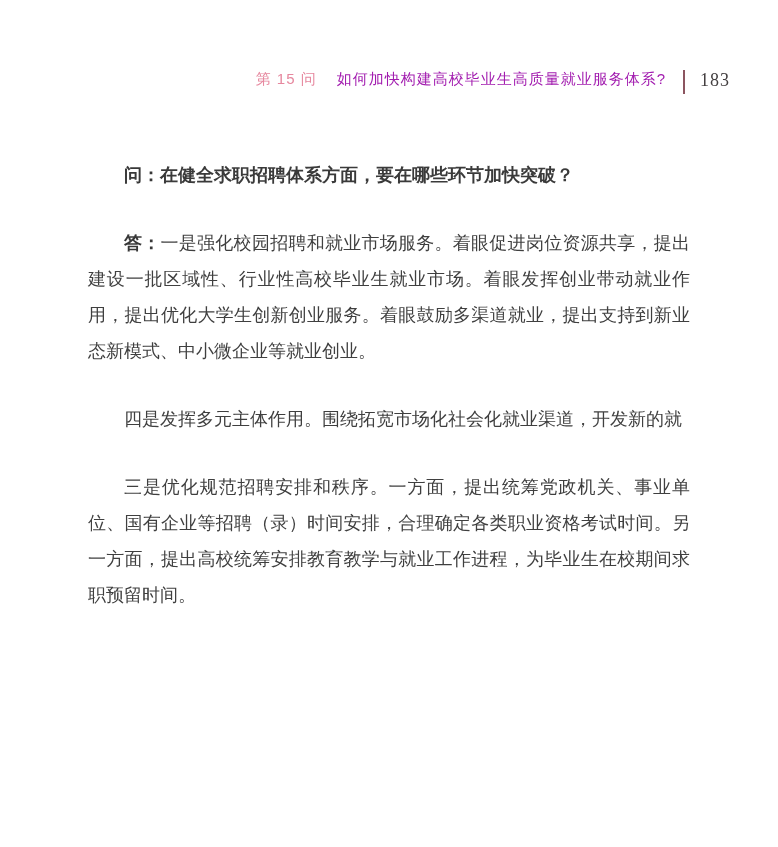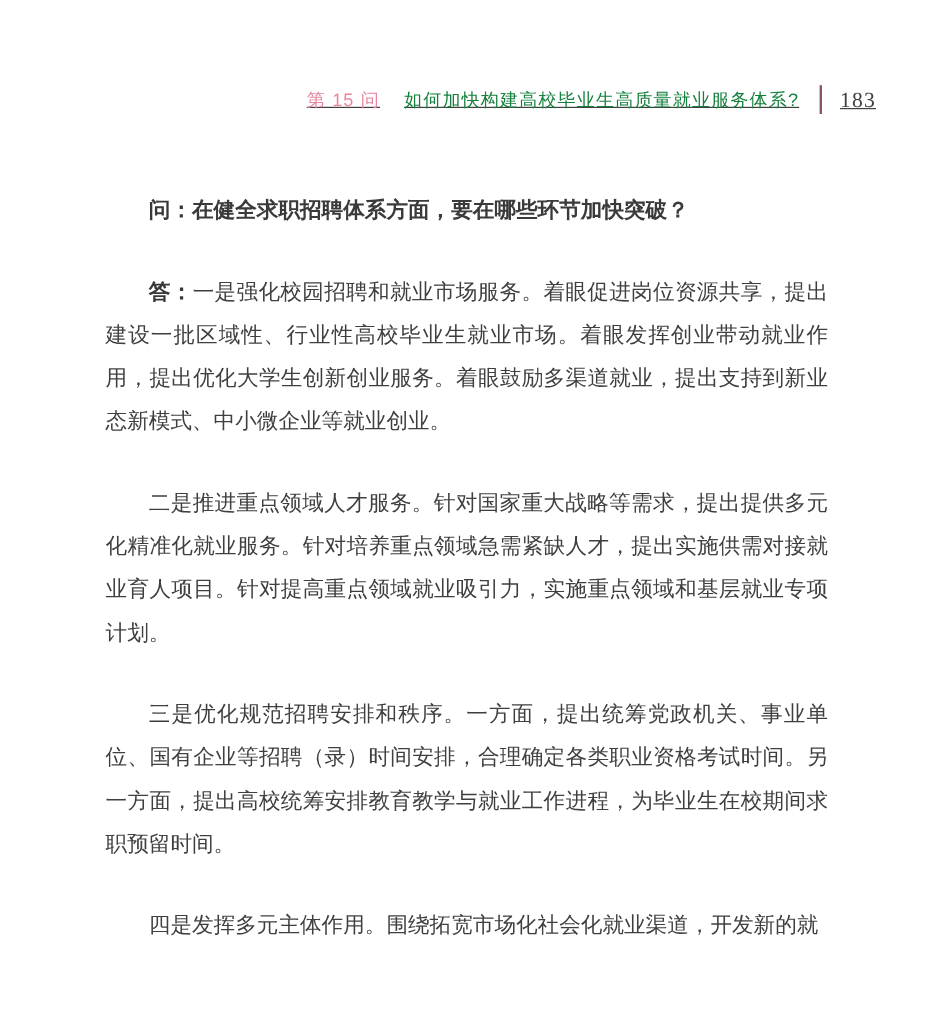--- a/index.html
+++ b/index.html
@@ -17,35 +17,33 @@
     font-family: "Liberation Serif", "DejaVu Serif", serif;
     color: #3f3f3f;
   }
   
   .running-header {
     position: absolute;
     top: 70px;
     right: 48px;
     height: 26px;
     display: flex;
-    align-items: center;
     font-family: "Liberation Sans", "DejaVu Sans", sans-serif;
     white-space: nowrap;
-    text-decoration: underline;
   }
   .section-label {
     font-size: 15px;
     letter-spacing: 1px;
     color: #e6879e;
     margin-right: 20px;
   }
   .header-title {
     font-size: 15px;
     letter-spacing: 1px;
-    color: #15803d;
+    color: #a21caf;
   }
   .header-divider {
     width: 2px;
     height: 24px;
     background: #8c5560;
     margin: 0 15px 0 17px;
   }
   .page-number {
     font-family: "Liberation Serif", "DejaVu Serif", serif;
     font-size: 18px;
@@ -88,18 +86,17 @@
   <div class="running-header">
     <span class="section-label">第 15 问</span>
     <span class="header-title">如何加快构建高校毕业生高质量就业服务体系?</span>
     <span class="header-divider"></span>
     <span class="page-number">183</span>
   </div>
 
   <div class="content">
       <p class="indent question"><span class="lead">问：</span>在健全求职招聘体系方面，要在哪些环节加快突破？</p>
       <p class="indent"><span class="lead">答：</span>一是强化校园招聘和就业市场服务。着眼促进岗位资源共享，提出建设一批区域性、行业性高校毕业生就业市场。着眼发挥创业带动就业作用，提出优化大学生创新创业服务。着眼鼓励多渠道就业，提出支持到新业态新模式、中小微企业等就业创业。</p>
-      <p class="indent">二是推进重点领域人才服务。针对国家重大战略等需求，提出提供多元化精准化就业服务。针对培养重点领域急需紧缺人才，提出实施供需对接就业育人项目。针对提高重点领域就业吸引力，实施重点领域和基层就业专项计划。</p>
+      <p class="indent">四是发挥多元主体作用。围绕拓宽市场化社会化就业渠道，开发新的就</p>
       <p class="indent">三是优化规范招聘安排和秩序。一方面，提出统筹党政机关、事业单位、国有企业等招聘（录）时间安排，合理确定各类职业资格考试时间。另一方面，提出高校统筹安排教育教学与就业工作进程，为毕业生在校期间求职预留时间。</p>
-      <p class="indent">四是发挥多元主体作用。围绕拓宽市场化社会化就业渠道，开发新的就</p>
     </div>
 
 </div>
 
 </body></html>

